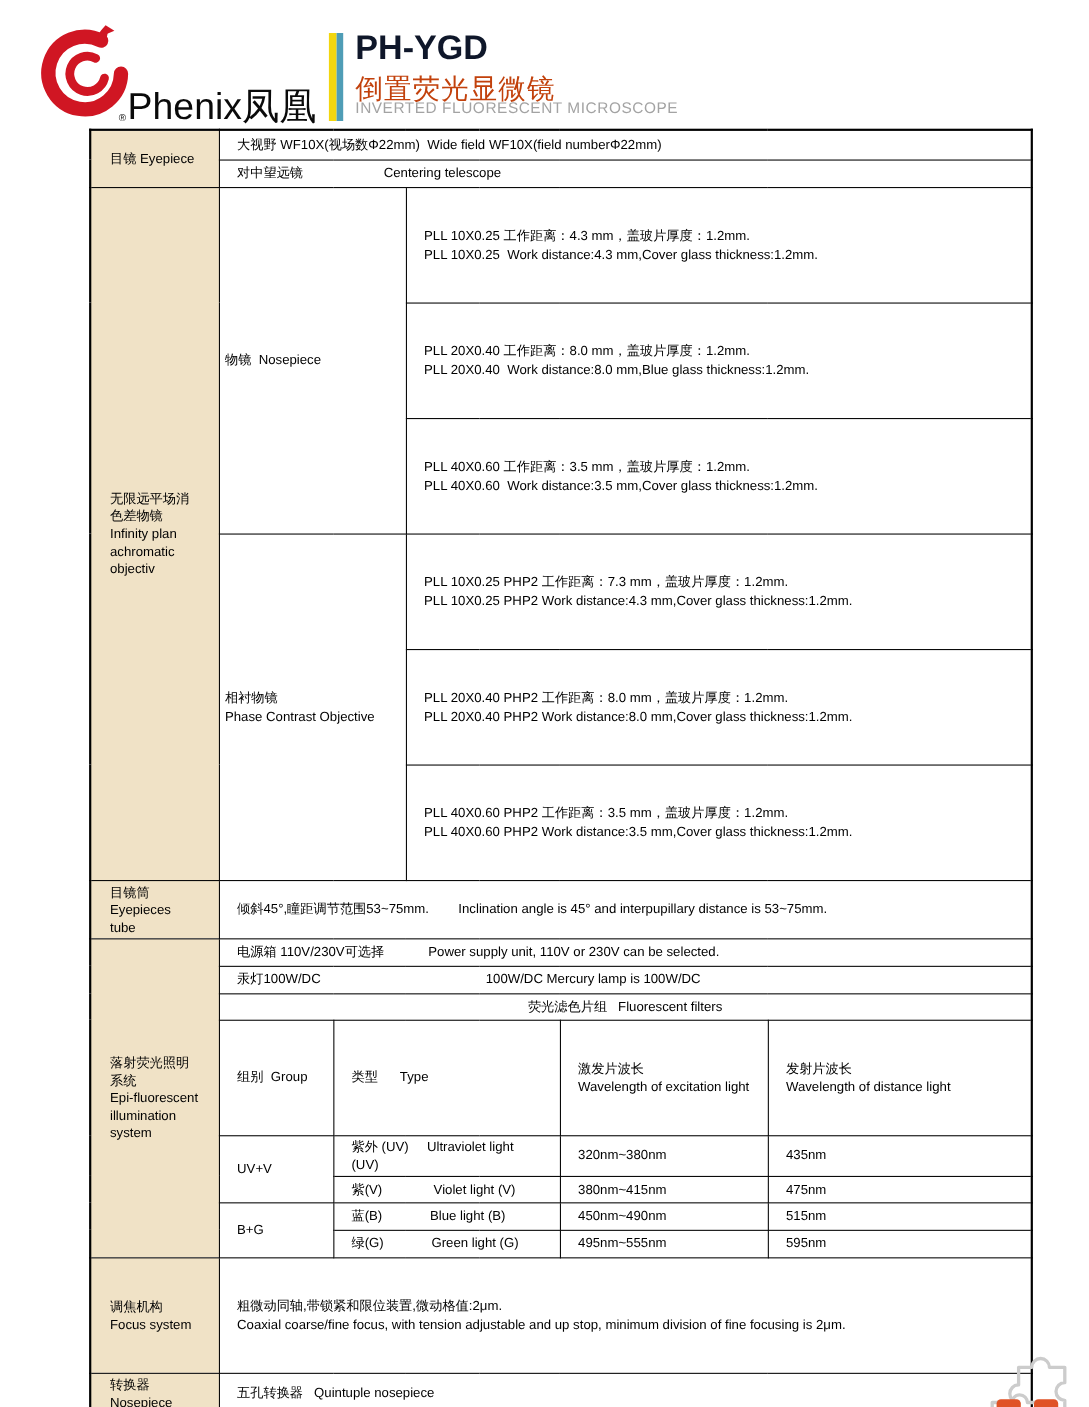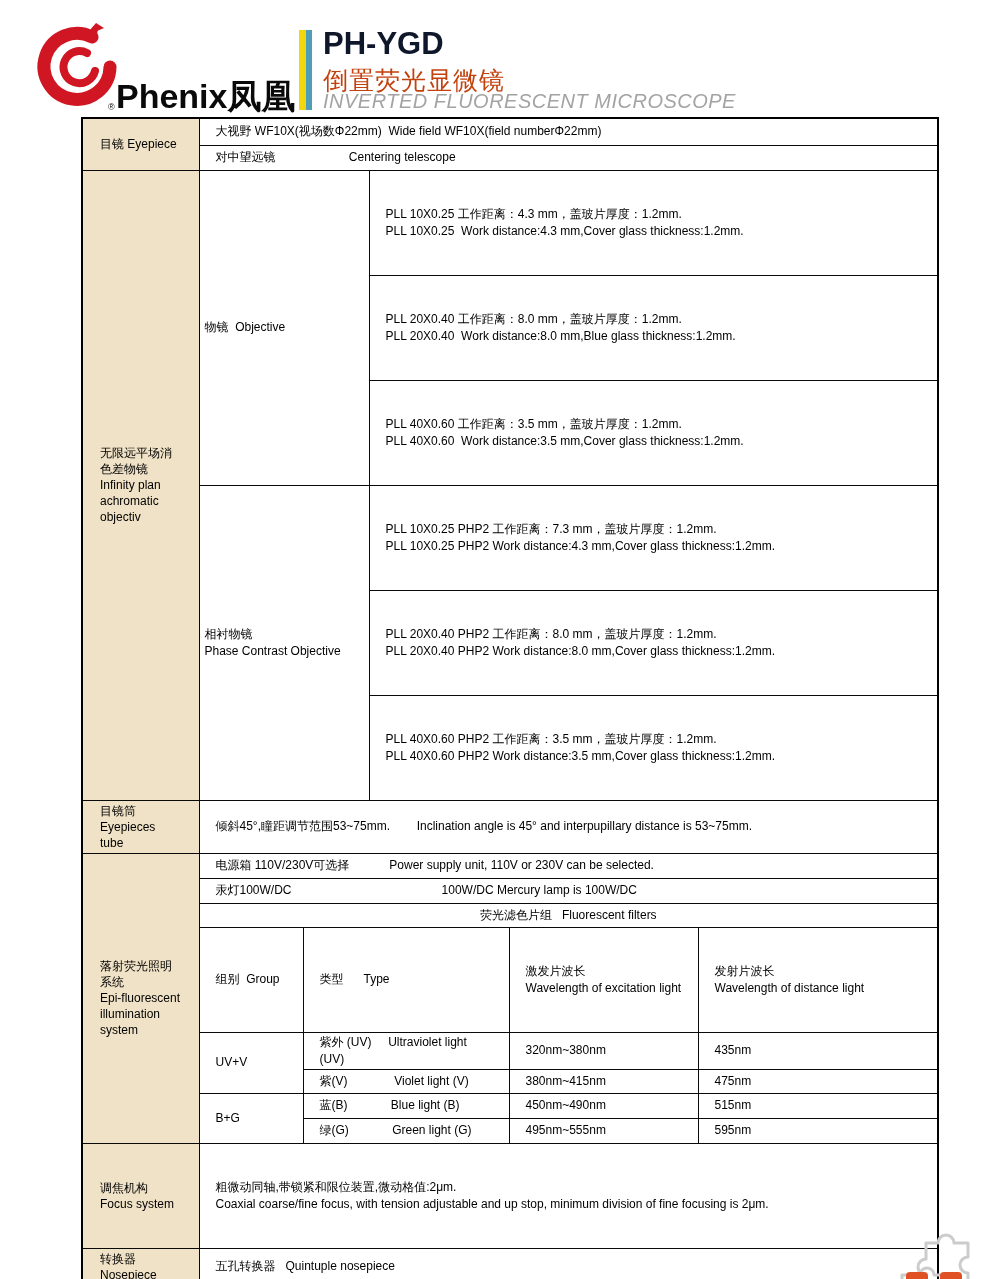--- a/index.html
+++ b/index.html
@@ -3,30 +3,30 @@
 <meta charset="utf-8">
 <style>
   html,body{margin:0;padding:0;}
   body{width:990px;height:1279px;position:relative;background:#fff;
        font-family:"Liberation Sans",sans-serif;color:#000;overflow:hidden;}
   .page{position:absolute;inset:0;overflow:hidden;}
 
   
   .logo-wrap{position:absolute;left:28px;top:20px;width:260px;height:95px;}
   .logo-svg{position:absolute;left:2px;top:2px;}
-  .brand{position:absolute;left:88px;top:54px;font-size:34px;font-weight:bold;
+  .brand{position:absolute;left:88px;top:54px;font-size:34px;font-weight:normal;
          letter-spacing:0px;color:#0a0a0a;white-space:nowrap;}
   .reg{position:absolute;left:80px;top:82px;font-size:9px;color:#0a0a0a;}
   .titleblock{position:absolute;left:299px;top:26px;}
   .vbar{position:absolute;left:0;top:4px;width:13px;height:80px;display:flex;}
   .vbar .y{width:6.5px;background:#f2d60e;}
   .vbar .b{width:6.5px;background:#4f9db6;}
   .model{position:absolute;left:24px;top:0px;font-size:31px;font-weight:600;color:#0f172a;white-space:nowrap;}
   .sub-cn{position:absolute;left:24px;top:38px;font-size:25px;color:#c2410c;white-space:nowrap;letter-spacing:1px;}
-  .sub-en{position:absolute;left:24px;top:64px;font-size:20px;color:#a3a3a3;white-space:nowrap;letter-spacing:0.5px;font-style:italic;}
+  .sub-en{position:absolute;left:24px;top:64px;font-size:14px;color:#a3a3a3;white-space:nowrap;letter-spacing:0.5px;}
 
   
   table.spec{position:absolute;left:81px;top:117px;width:856px;
              border-collapse:collapse;table-layout:fixed;font-size:12px;}
   table.spec{border:2px solid #000;}
   td{border:1.4px solid #0a0a0a;padding:1px 16px;vertical-align:middle;overflow:hidden;}
   .lh{background:#f0e2c6;line-height:16px;padding:2px 17px;}
   .v,.sub{white-space:pre-wrap;line-height:17px;}
   .sub{padding-left:5px;}
   .center{text-align:center;}
@@ -85,21 +85,21 @@
     </tr>
     <tr style="height:25px">
       <td class="v" colspan="6"><span>对中望远镜                      Centering telescope</span></td>
     </tr>
 
     <tr style="height:38px">
       <td class="lh" rowspan="6">
         <div>无限远平场消色差物镜</div>
         <div>Infinity plan achromatic objectiv</div>
       </td>
-      <td class="sub" colspan="2" rowspan="3"><span>物镜  Objective</span></td>
+      <td class="sub" colspan="2" rowspan="3"><span>物镜  Nosepiece</span></td>
       <td class="v" colspan="4">
         <div>PLL 10X0.25 工作距离：4.3 mm，盖玻片厚度：1.2mm.</div><div>PLL 10X0.25  Work distance:4.3 mm,Cover glass thickness:1.2mm.</div>
       </td>
     </tr>
     <tr style="height:38px">
       <td class="v" colspan="4">
         <div>PLL 20X0.40 工作距离：8.0 mm，盖玻片厚度：1.2mm.</div><div>PLL 20X0.40  Work distance:8.0 mm,Blue glass thickness:1.2mm.</div>
       </td>
     </tr>
     <tr style="height:38px">

